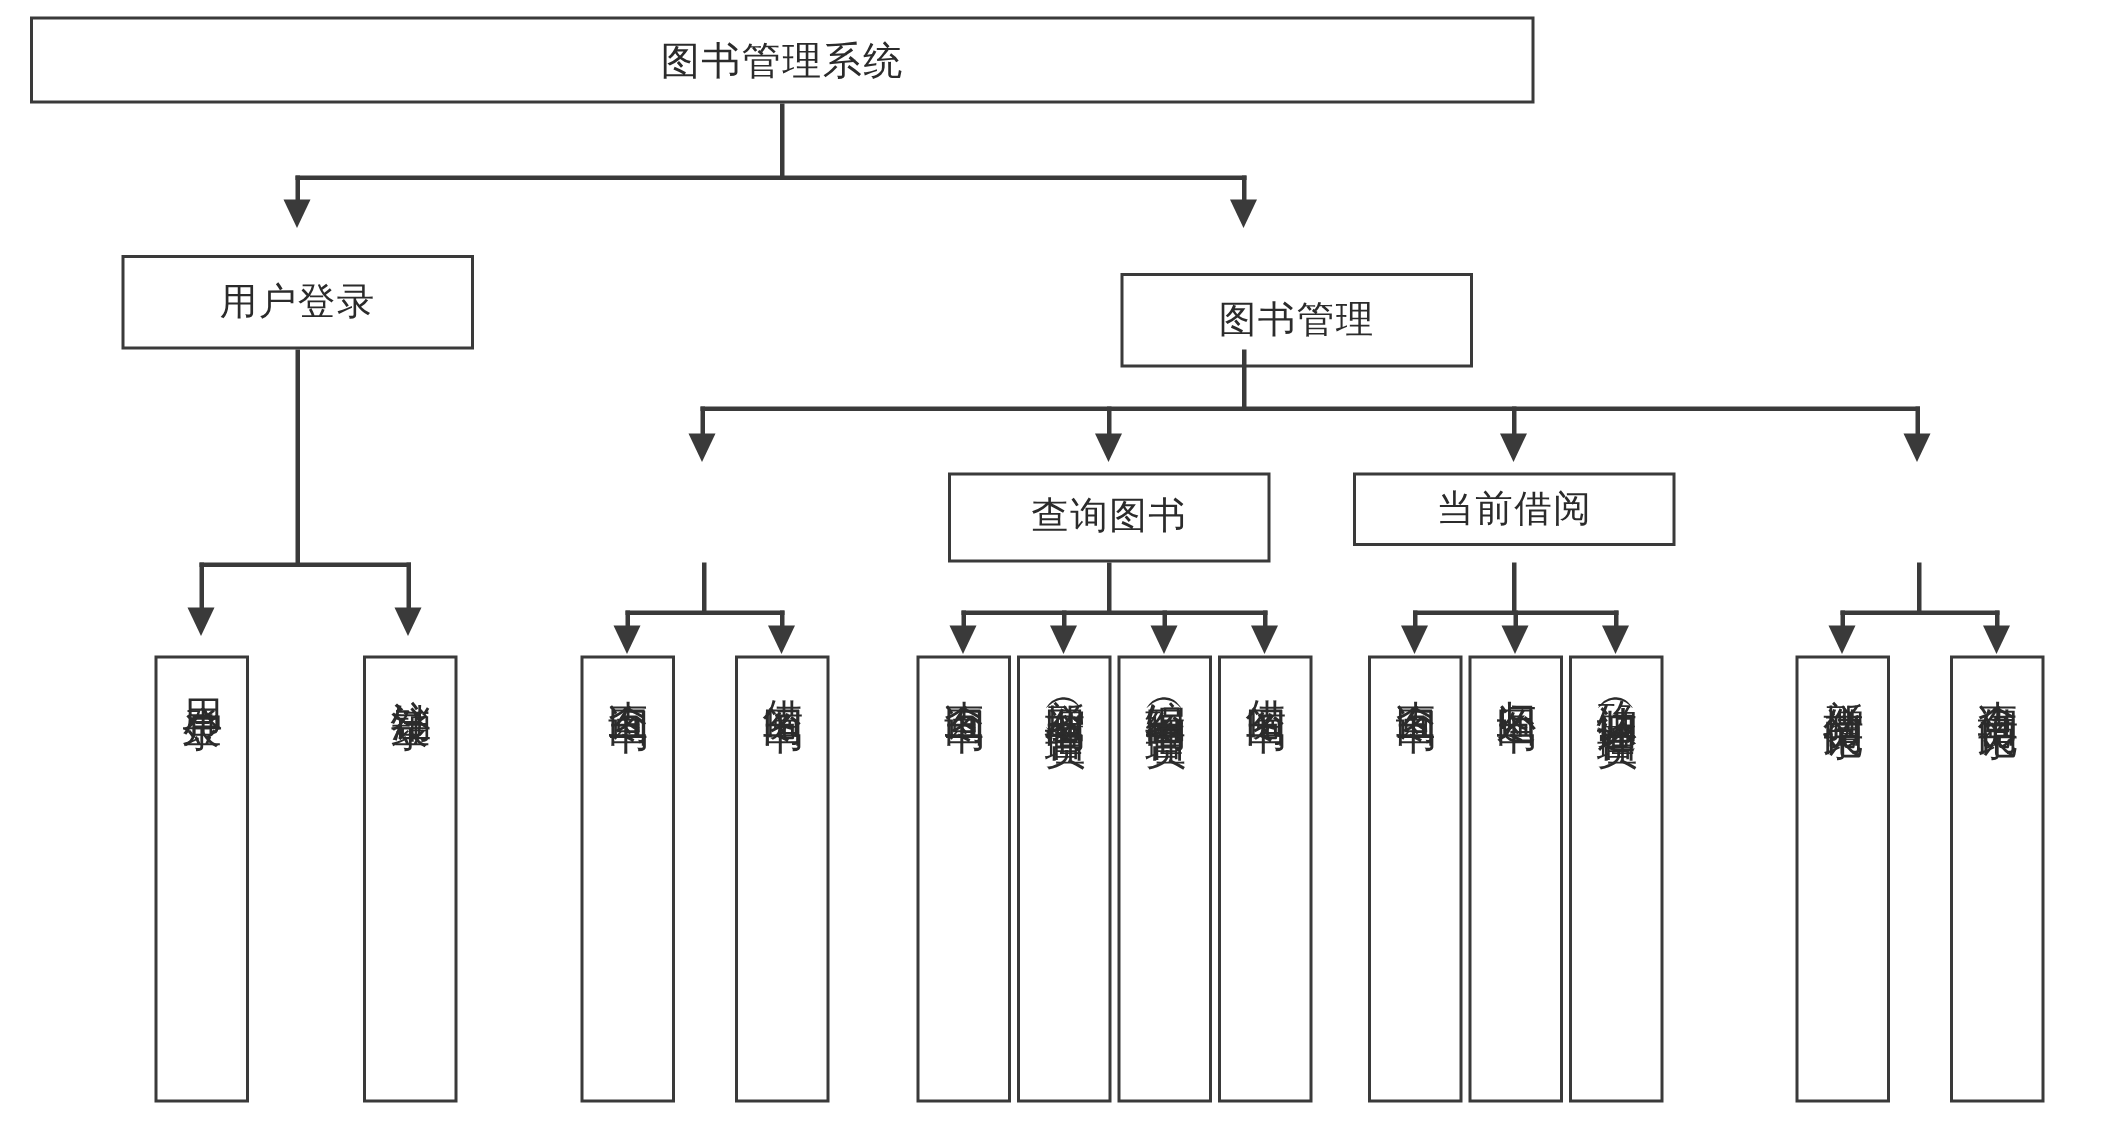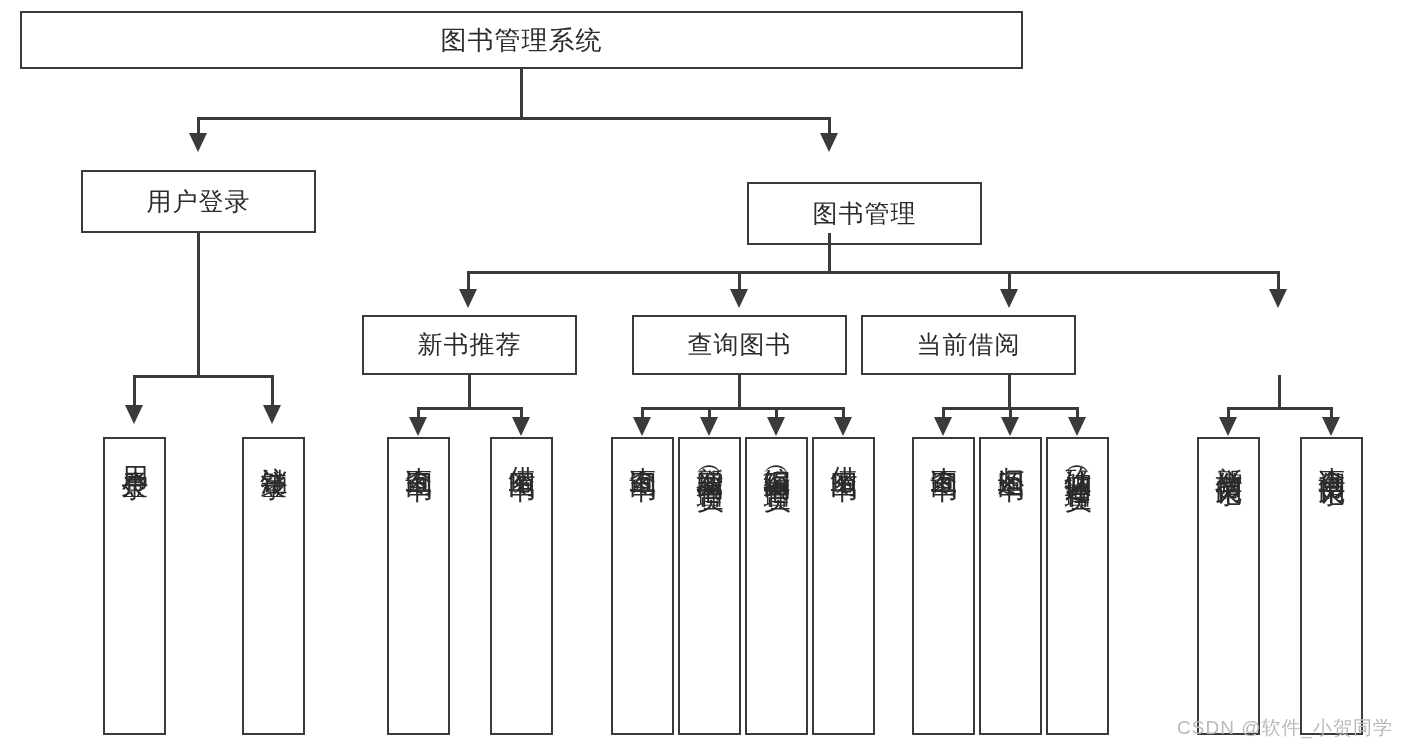--- a/index.html
+++ b/index.html
@@ -113,27 +113,24 @@
   <div class="ln hln" style="left:467px;top:271px;width:813px;height:3px;"></div>
   <div class="ln vln" style="left:467px;top:271px;width:3px;height:20px;"></div>
   <div class="ln vln" style="left:738px;top:271px;width:3px;height:20px;"></div>
   <div class="ln vln" style="left:1008px;top:271px;width:3px;height:20px;"></div>
   <div class="ln vln" style="left:1277px;top:271px;width:3px;height:20px;"></div>
   <div class="arrow" style="left:459px;top:289px;"></div>
   <div class="arrow" style="left:730px;top:289px;"></div>
   <div class="arrow" style="left:1000px;top:289px;"></div>
   <div class="arrow" style="left:1269px;top:289px;"></div>
 
-  <div class="node h" style="left:362px;top:315px;width:215px;height:60px;">
-    <span class="lbl">新书推荐</span>
-  </div>
   <div class="node h" style="left:632px;top:315px;width:215px;height:60px;">
     <span class="lbl">查询图书</span>
   </div>
-  <div class="node h" style="left:861px;top:315px;width:215px;height:60px;">
+  <div class="node h" style="left:902px;top:315px;width:215px;height:49px;">
     <span class="lbl">当前借阅</span>
   </div>
 
   <div class="ln vln" style="left:468px;top:375px;width:3px;height:34px;"></div>
   <div class="ln hln" style="left:417px;top:407px;width:106px;height:3px;"></div>
   <div class="ln vln" style="left:417px;top:407px;width:3px;height:12px;"></div>
   <div class="ln vln" style="left:520px;top:407px;width:3px;height:12px;"></div>
   <div class="arrow" style="left:409px;top:417px;"></div>
   <div class="arrow" style="left:512px;top:417px;"></div>
 
@@ -194,15 +191,14 @@
   <div class="arrow" style="left:1219px;top:417px;"></div>
   <div class="arrow" style="left:1322px;top:417px;"></div>
 
   <div class="node v" style="left:1197px;top:437px;width:63px;height:298px;">
     <span class="lbl">新增借阅记录</span>
   </div>
   <div class="node v" style="left:1300px;top:437px;width:63px;height:298px;">
     <span class="lbl">查询借阅记录</span>
   </div>
 
-  <div id="watermark">CSDN @软件_小贺同学</div>
 
 </div>
 
 </body></html>

